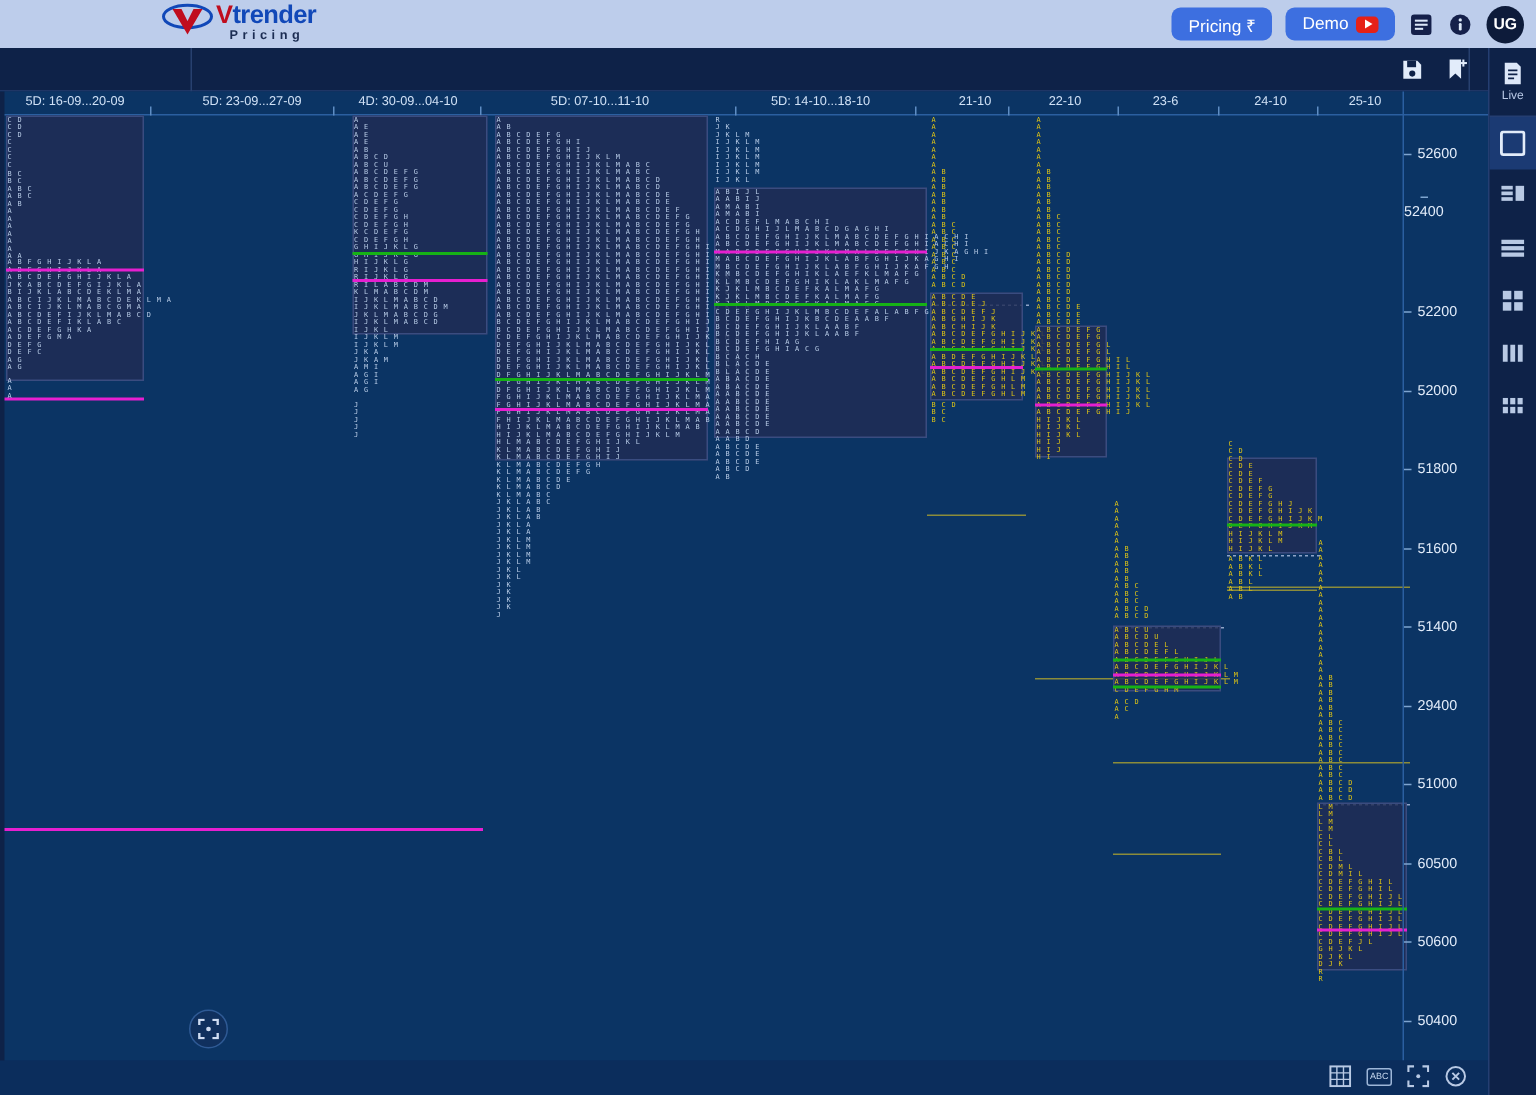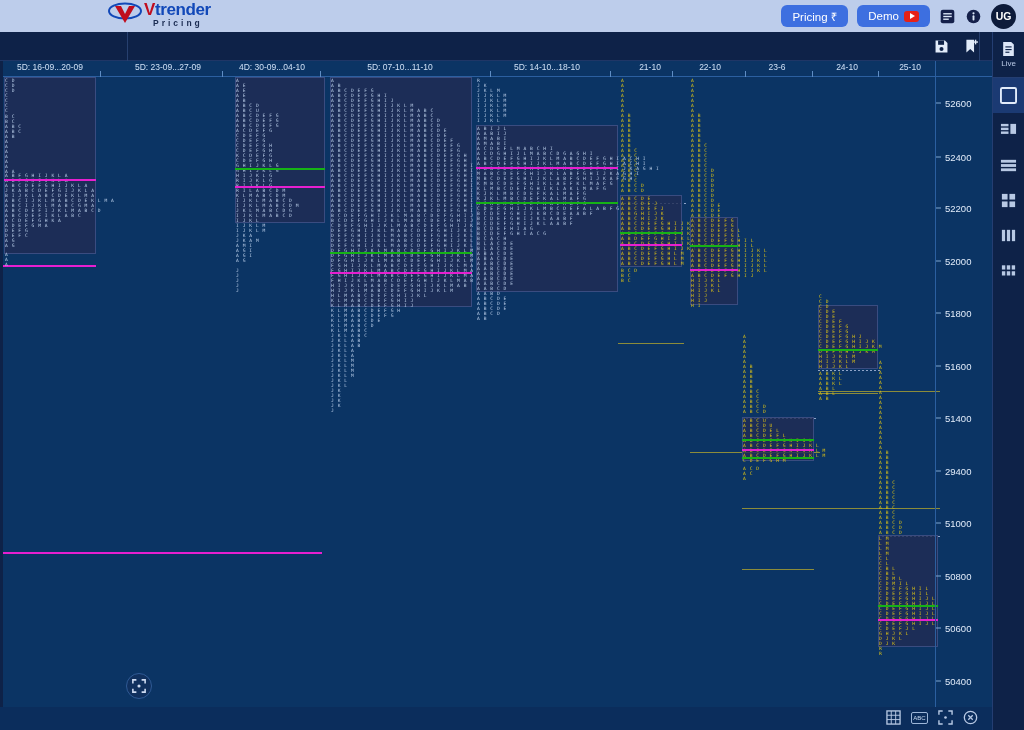--- a/index.html
+++ b/index.html
@@ -787,21 +787,21 @@
       </div>
   </div>
 
   <div id="left-edge"></div>
 
   <div id="yaxis">
       <div class="ytick" style="top: 42.25px;">
         <span class="ytick-mark"></span>
         <span class="ytick-label">52600</span>
       </div>
-      <div class="ytick" style="top: 96px;">
+      <div class="ytick" style="top: 78px; flex-direction: column;">
         <span class="ytick-mark"></span>
         <span class="ytick-label">52400</span>
       </div>
       <div class="ytick" style="top: 147.25px;">
         <span class="ytick-mark"></span>
         <span class="ytick-label">52200</span>
       </div>
       <div class="ytick" style="top: 199.75px;">
         <span class="ytick-mark"></span>
         <span class="ytick-label">52000</span>
@@ -821,21 +821,21 @@
       <div class="ytick" style="top: 409.75px;">
         <span class="ytick-mark"></span>
         <span class="ytick-label">29400</span>
       </div>
       <div class="ytick" style="top: 462.25px;">
         <span class="ytick-mark"></span>
         <span class="ytick-label">51000</span>
       </div>
       <div class="ytick" style="top: 514.75px;">
         <span class="ytick-mark"></span>
-        <span class="ytick-label">50800</span>
+        <span class="ytick-label">60500</span>
       </div>
       <div class="ytick" style="top: 567.25px;">
         <span class="ytick-mark"></span>
         <span class="ytick-label">50600</span>
       </div>
       <div class="ytick" style="top: 619.75px;">
         <span class="ytick-mark"></span>
         <span class="ytick-label">50400</span>
       </div>
     </div>

